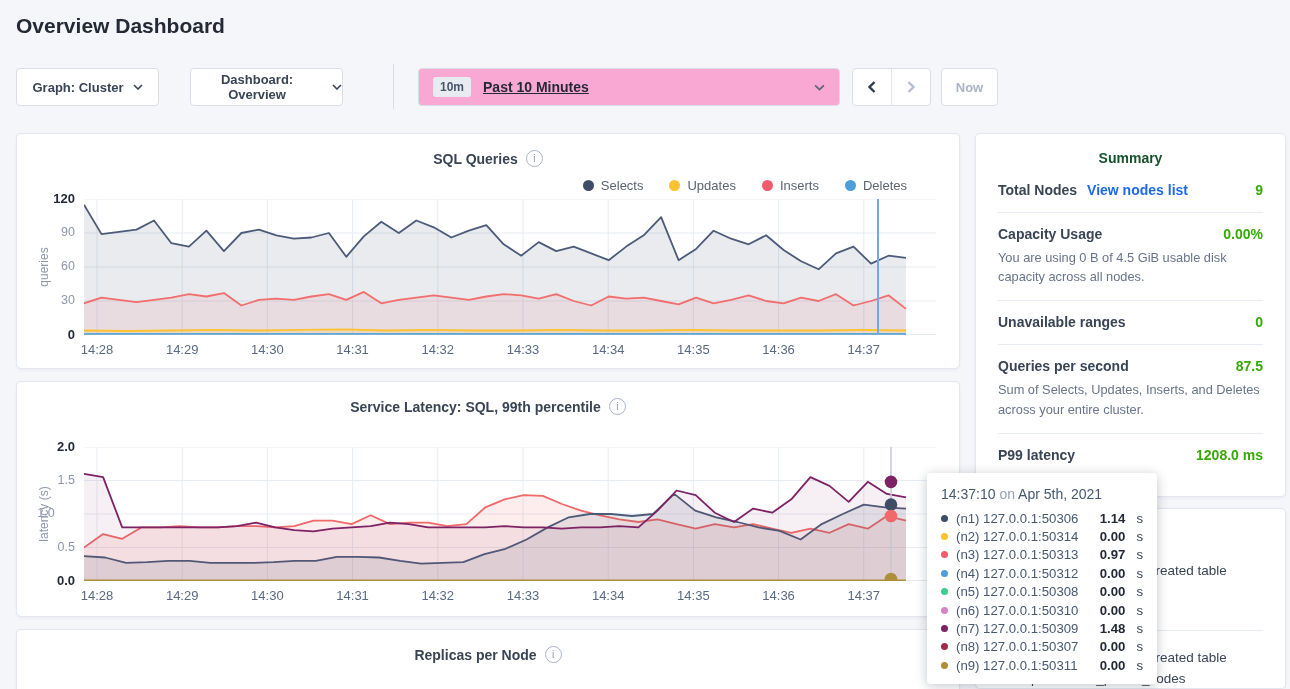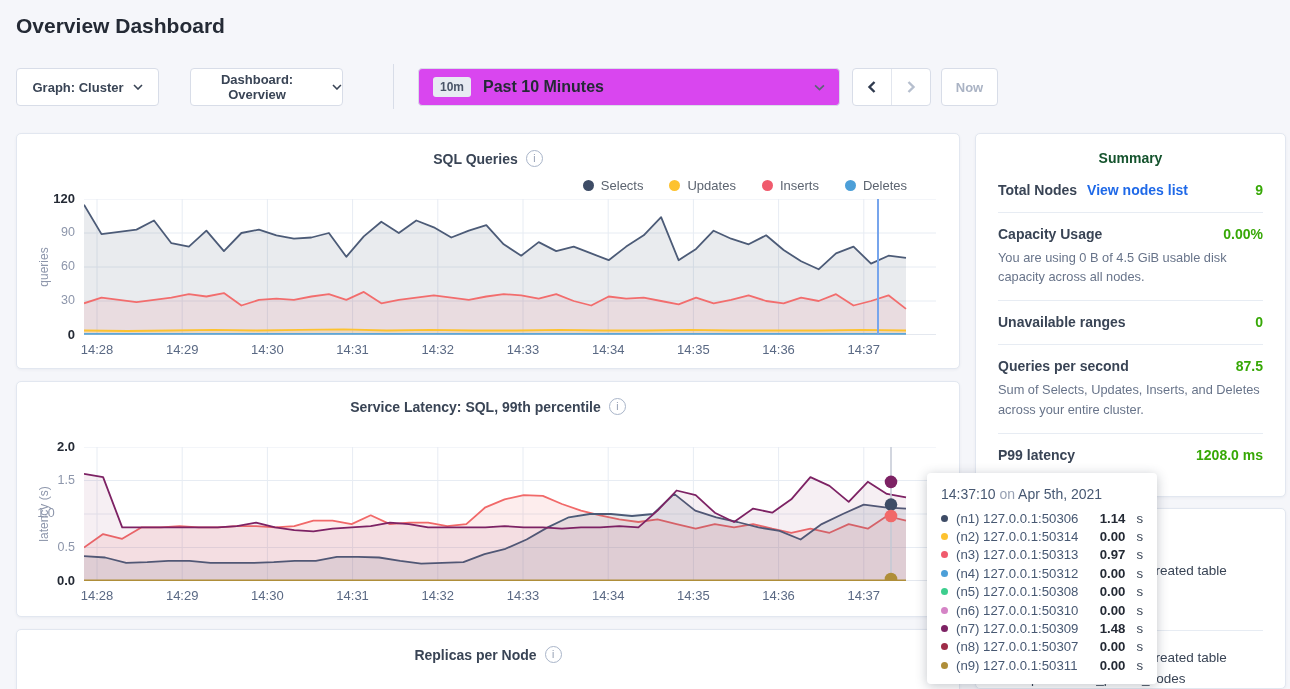--- a/index.html
+++ b/index.html
@@ -9,24 +9,24 @@
 
   .page-title { position:absolute; left:16px; top:14px; font-size:21px; font-weight:600; color:#242a35; }
 
   
   .btn { position:absolute; top:68px; height:38px; background:#fff; border:1px solid #d8dde8; border-radius:4px;
          display:flex; align-items:center; justify-content:center; gap:9px; font-size:13px; font-weight:700;
          color:#394455; cursor:pointer; font-family:inherit; }
   .btn-graph { left:16px; width:143px; }
   .btn-dash  { left:190px; width:153px; }
   .ctrl-divider { position:absolute; left:393px; top:64px; width:1px; height:45px; background:#d8dde8; }
-  .time-selector { position:absolute; left:418px; top:68px; width:422px; height:38px; background:#d946ef;
+  .time-selector { position:absolute; left:418px; top:68px; width:422px; height:38px; background:#f9a8d4;
          border:1px solid #d8dde8; border-radius:4px; display:flex; align-items:center; padding:0 14px; gap:12px; cursor:pointer; }
   .time-badge { background:#e7ebf2; border-radius:3px; padding:3px 7px; font-size:12px; font-weight:700; color:#4a5568; }
-  .time-label { font-size:16px; font-weight:700; color:#242a35; flex:1; }
+  .time-label { font-size:14px; font-weight:700; color:#242a35; flex:1;text-decoration:underline; }
   .arrow-group { position:absolute; left:852px; top:68px; width:79px; height:38px; background:#fff;
          border:1px solid #d8dde8; border-radius:4px; display:flex; }
   .arrow-btn { flex:1; display:flex; align-items:center; justify-content:center; cursor:pointer; }
   .arrow-btn + .arrow-btn { border-left:1px solid #e2e6ee; }
   .btn-now { left:941px; width:57px; color:#aab3c4; cursor:default; }
 
   
   .card { position:absolute; background:#fff; border:1px solid #e2e7f0; border-radius:5px;
           box-shadow:0 1px 3px rgba(56,76,108,0.06); }
   .card-sql      { left:16px;  top:133px; width:944px; height:236px; }

